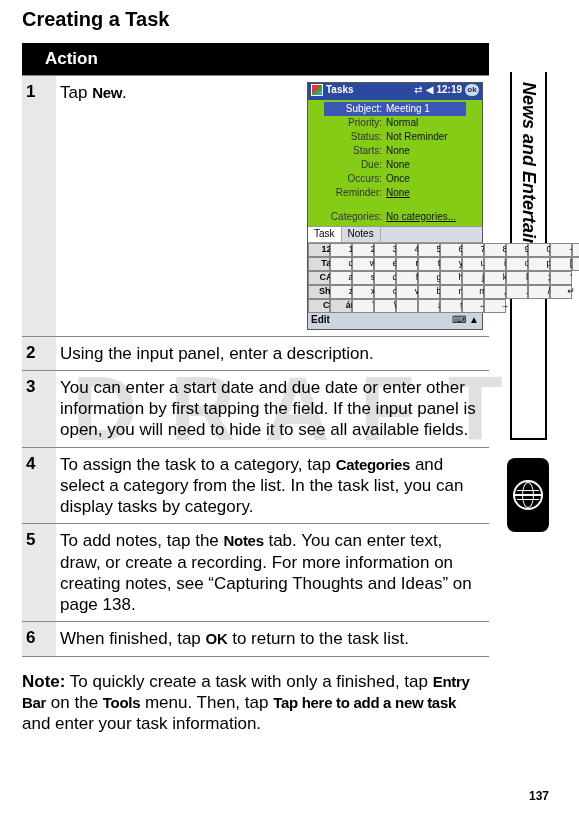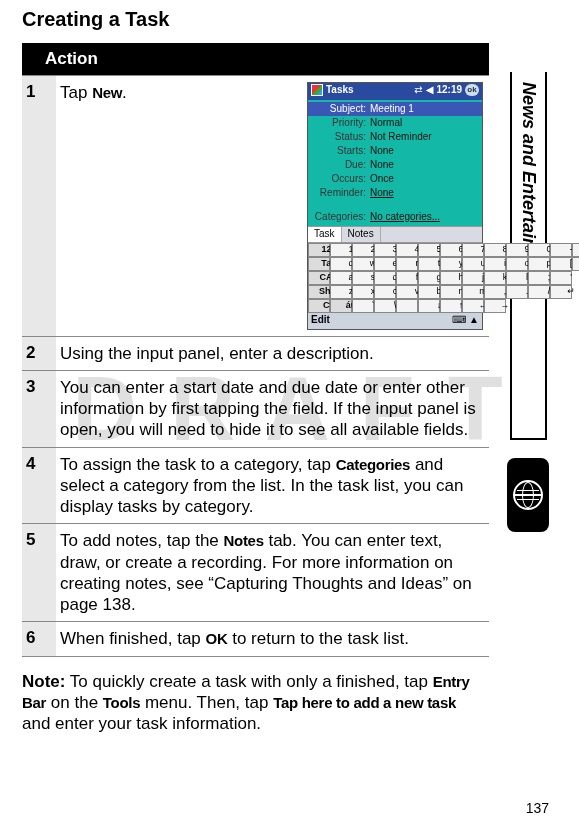--- a/index.html
+++ b/index.html
@@ -121,23 +121,23 @@
     top:0;bottom:0;left:50%;width:10px;border-radius:50%;transform:translateX(-50%);
   }
   .globe .h1,.globe .h2{
     position:absolute;left:2px;right:2px;border-top:1px solid #fff;
   }
   .globe .h1{top:8px;}
   .globe .h2{bottom:8px;}
   .page-num {
     position:absolute;
     right: 30px;
-    bottom: 2px;
-    font-weight:400;
-    font-size:14px;
+    bottom: 15px;
+    font-weight:700;
+    font-size:12px;
   }
   
   .shot {
     width: 176px;
     border:1px solid #555;
     font-size:10px;
     font-family: Tahoma, Arial, sans-serif;
     box-sizing:border-box;
     background:#fff;
     margin-left:auto;
@@ -149,21 +149,21 @@
   .shot .bar .left{display:flex;align-items:center;gap:3px;}
   .shot .bar .flag{
     width:12px;height:12px;background:linear-gradient(135deg,#e33 0 50%,#3a3 0 75%,#39f 0);
     border:1px solid #fff;box-sizing:border-box;
   }
   .shot .bar .right{display:flex;align-items:center;gap:3px;}
   .shot .bar .ok{
     width:14px;height:12px;border-radius:7px;background:#cde;color:#234;
     font-weight:700;font-size:8px;display:flex;align-items:center;justify-content:center;
   }
-  .shot .form{background:#14b8a6;padding:2px 0;}
+  .shot .form{background:#84cc16;padding:2px 16px;}
   .shot .row{display:flex;align-items:center;height:14px;}
   .shot .row .lbl{width:58px;text-align:right;padding-right:4px;color:#333;}
   .shot .row .val{color:#111;}
   .shot .row.sel{background:#3a57b5;color:#fff;}
   .shot .row.sel .lbl,.shot .row.sel .val{color:#fff;}
   .shot .link{color:#1133aa;text-decoration:underline;}
   .shot .tabs{display:flex;border-top:1px solid #999;font-size:10px;background:#d8dce2;}
   .shot .tab{padding:1px 6px;border-right:1px solid #aaa;}
   .shot .tab.active{background:#fff;}
   .shot .kb{background:#fff;border-top:1px solid #999;}

